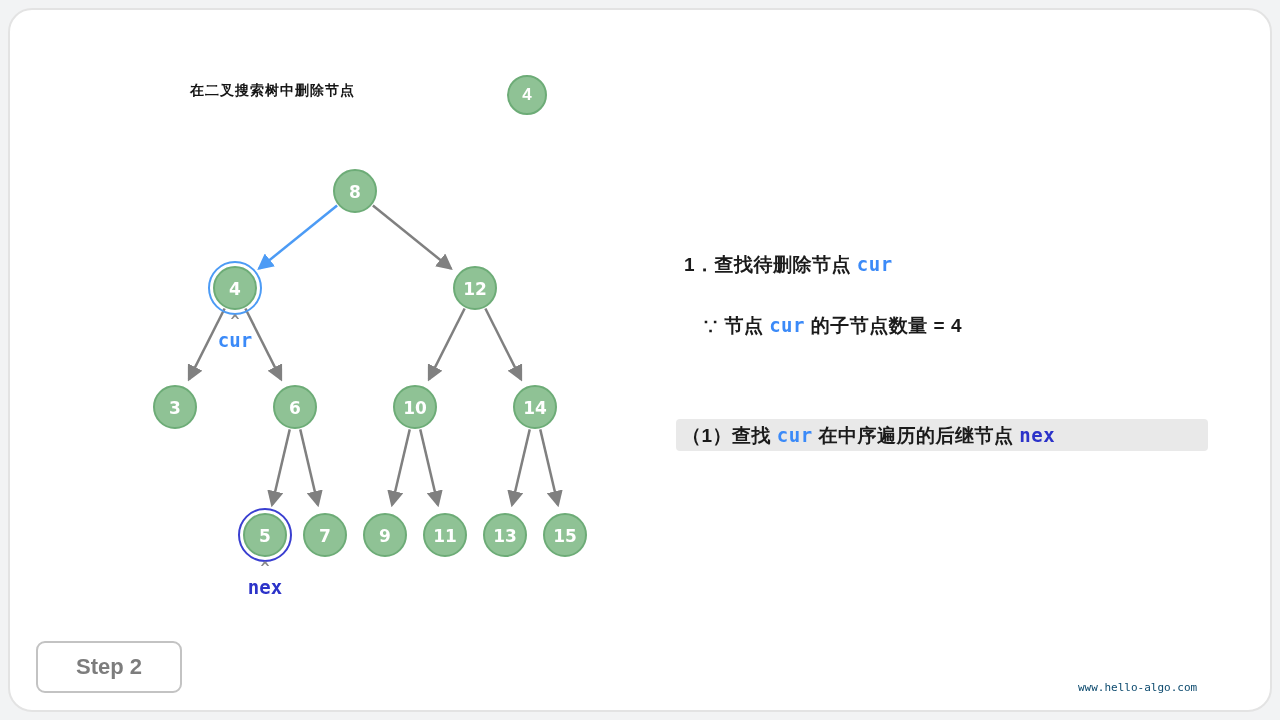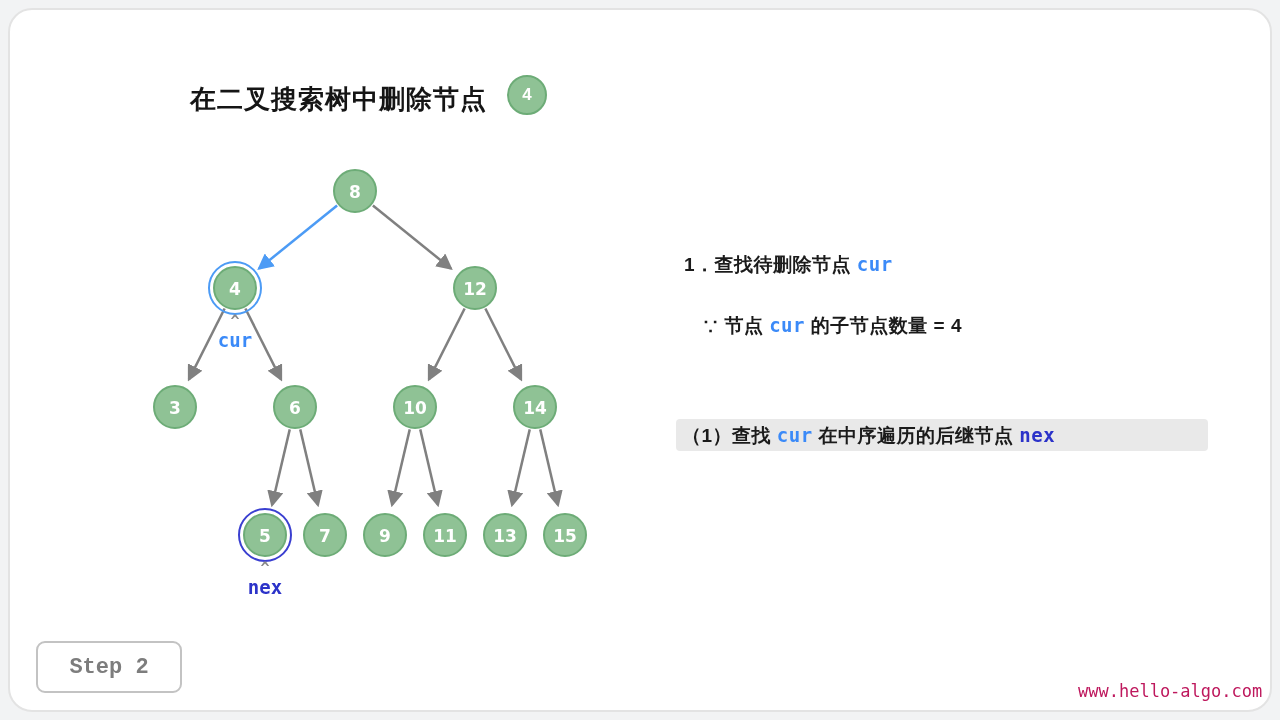--- a/index.html
+++ b/index.html
@@ -12,21 +12,21 @@
   }
   .card {
     position: absolute; left: 8px; top: 8px;
     width: 1264px; height: 704px;
     background: #ffffff;
     border: 2px solid #e3e3e3;
     border-radius: 24px;
   }
   .figure-title {
     position: absolute; left: 190px; top: 82px;
-    font-size: 26px; font-weight: 700; color: #151515;
+    font-size: 14px; font-weight: 700; color: #151515;
     letter-spacing: 1px; white-space: nowrap;
   }
   .title-badge {
     position: absolute; left: 507px; top: 75px;
     width: 40px; height: 40px; border-radius: 50%;
     background: #8fc295; border: 2px solid #6dac77;
     color: #ffffff; font-weight: 700; font-size: 17px;
     display: flex; align-items: center; justify-content: center;
   }
   #tree-svg { position: absolute; left: 0; top: 0; }
@@ -51,27 +51,27 @@
   .note-line-4 {
     left: 676px; top: 419px; width: 532px; height: 32px;
     line-height: 26px; background: #e9e9e9; border-radius: 4px;
     padding: 3px 8px 19px 6px;
   }
   .step-box {
     position: absolute; left: 36px; top: 641px;
     width: 146px; height: 52px;
     background: #ffffff; border: 2px solid #c3c3c3; border-radius: 9px;
     display: flex; align-items: center; justify-content: center;
-    font-family: Liberation Mono, monospace;
+    font-family: Liberation Sans, sans-serif;
     font-weight: 700; font-size: 22px; color: #7d7d7d;
   }
   .watermark {
     position: absolute; left: 1078px; top: 681px;
     font-family: "DejaVu Sans Mono", monospace;
-    font-size: 17px; color: #be185d;
+    font-size: 11px; color: #0c4a6e;
   }
 </style>
 </head>
 <body>
 
 <div class="card"></div>
 
 <span class="figure-title">在二叉搜索树中删除节点</span>
 <span class="title-badge">4</span>
 

